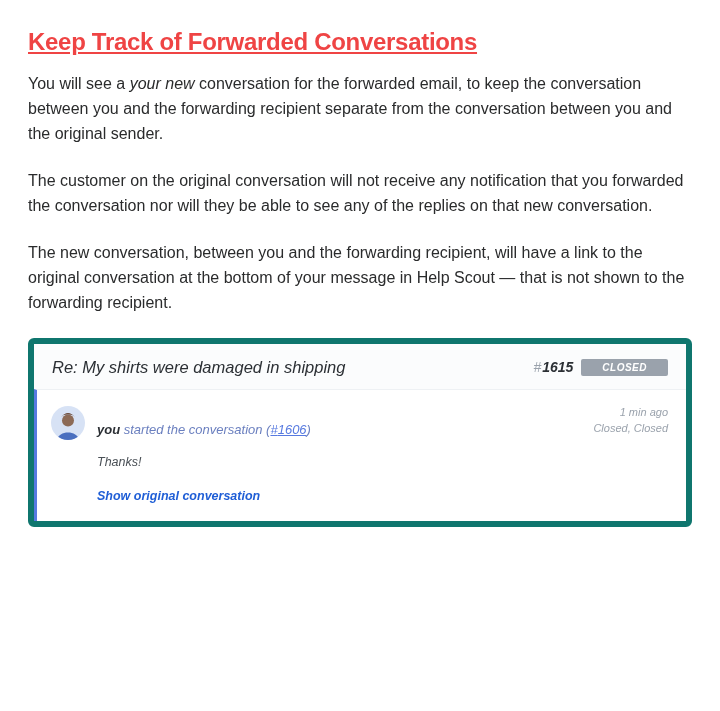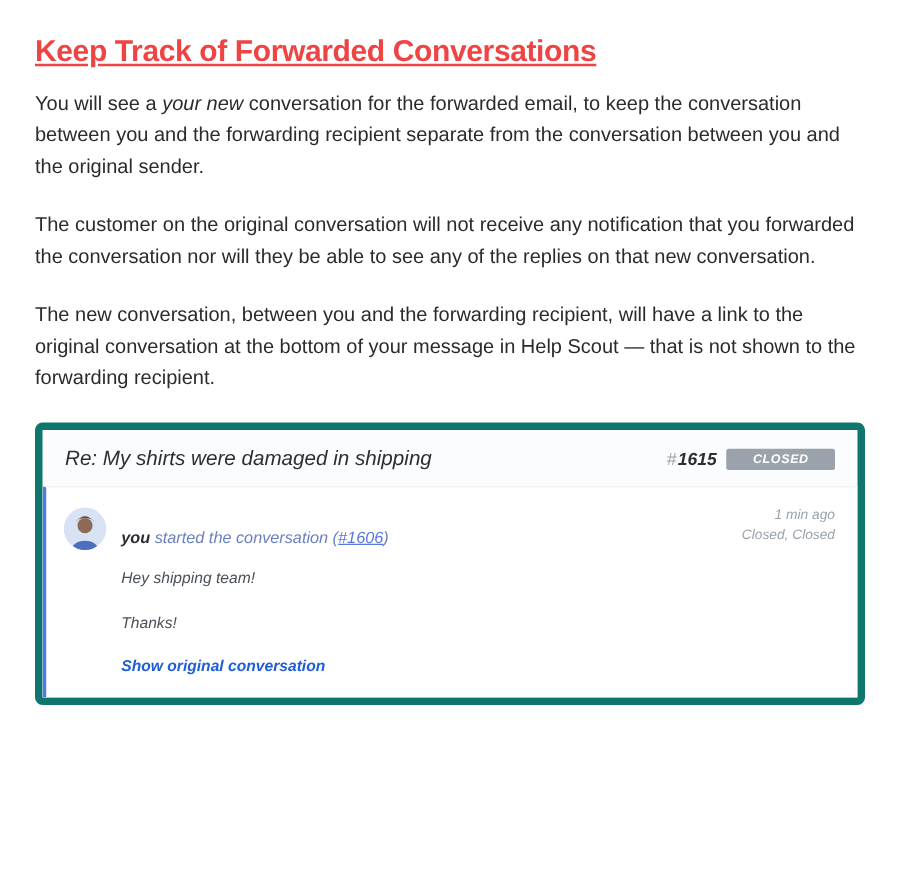--- a/index.html
+++ b/index.html
@@ -172,21 +172,20 @@
               <span class="you">you</span><span class="rest"> started the conversation (</span><a class="link-id"><span>#</span><span>1606</span></a><span class="rest">)</span>
             </div>
           </div>
           <div class="thread-right">
             <div>1 min ago</div>
             <div>Closed, Closed</div>
           </div>
         </div>
 
         <div class="msg">
-          <p>Hey shipping team!</p>
           <p>Thanks!</p>
         </div>
 
         <a class="show-original">Show original conversation</a>
       </div>
     </div>
   </div>
 </div>
 
 </body></html>

